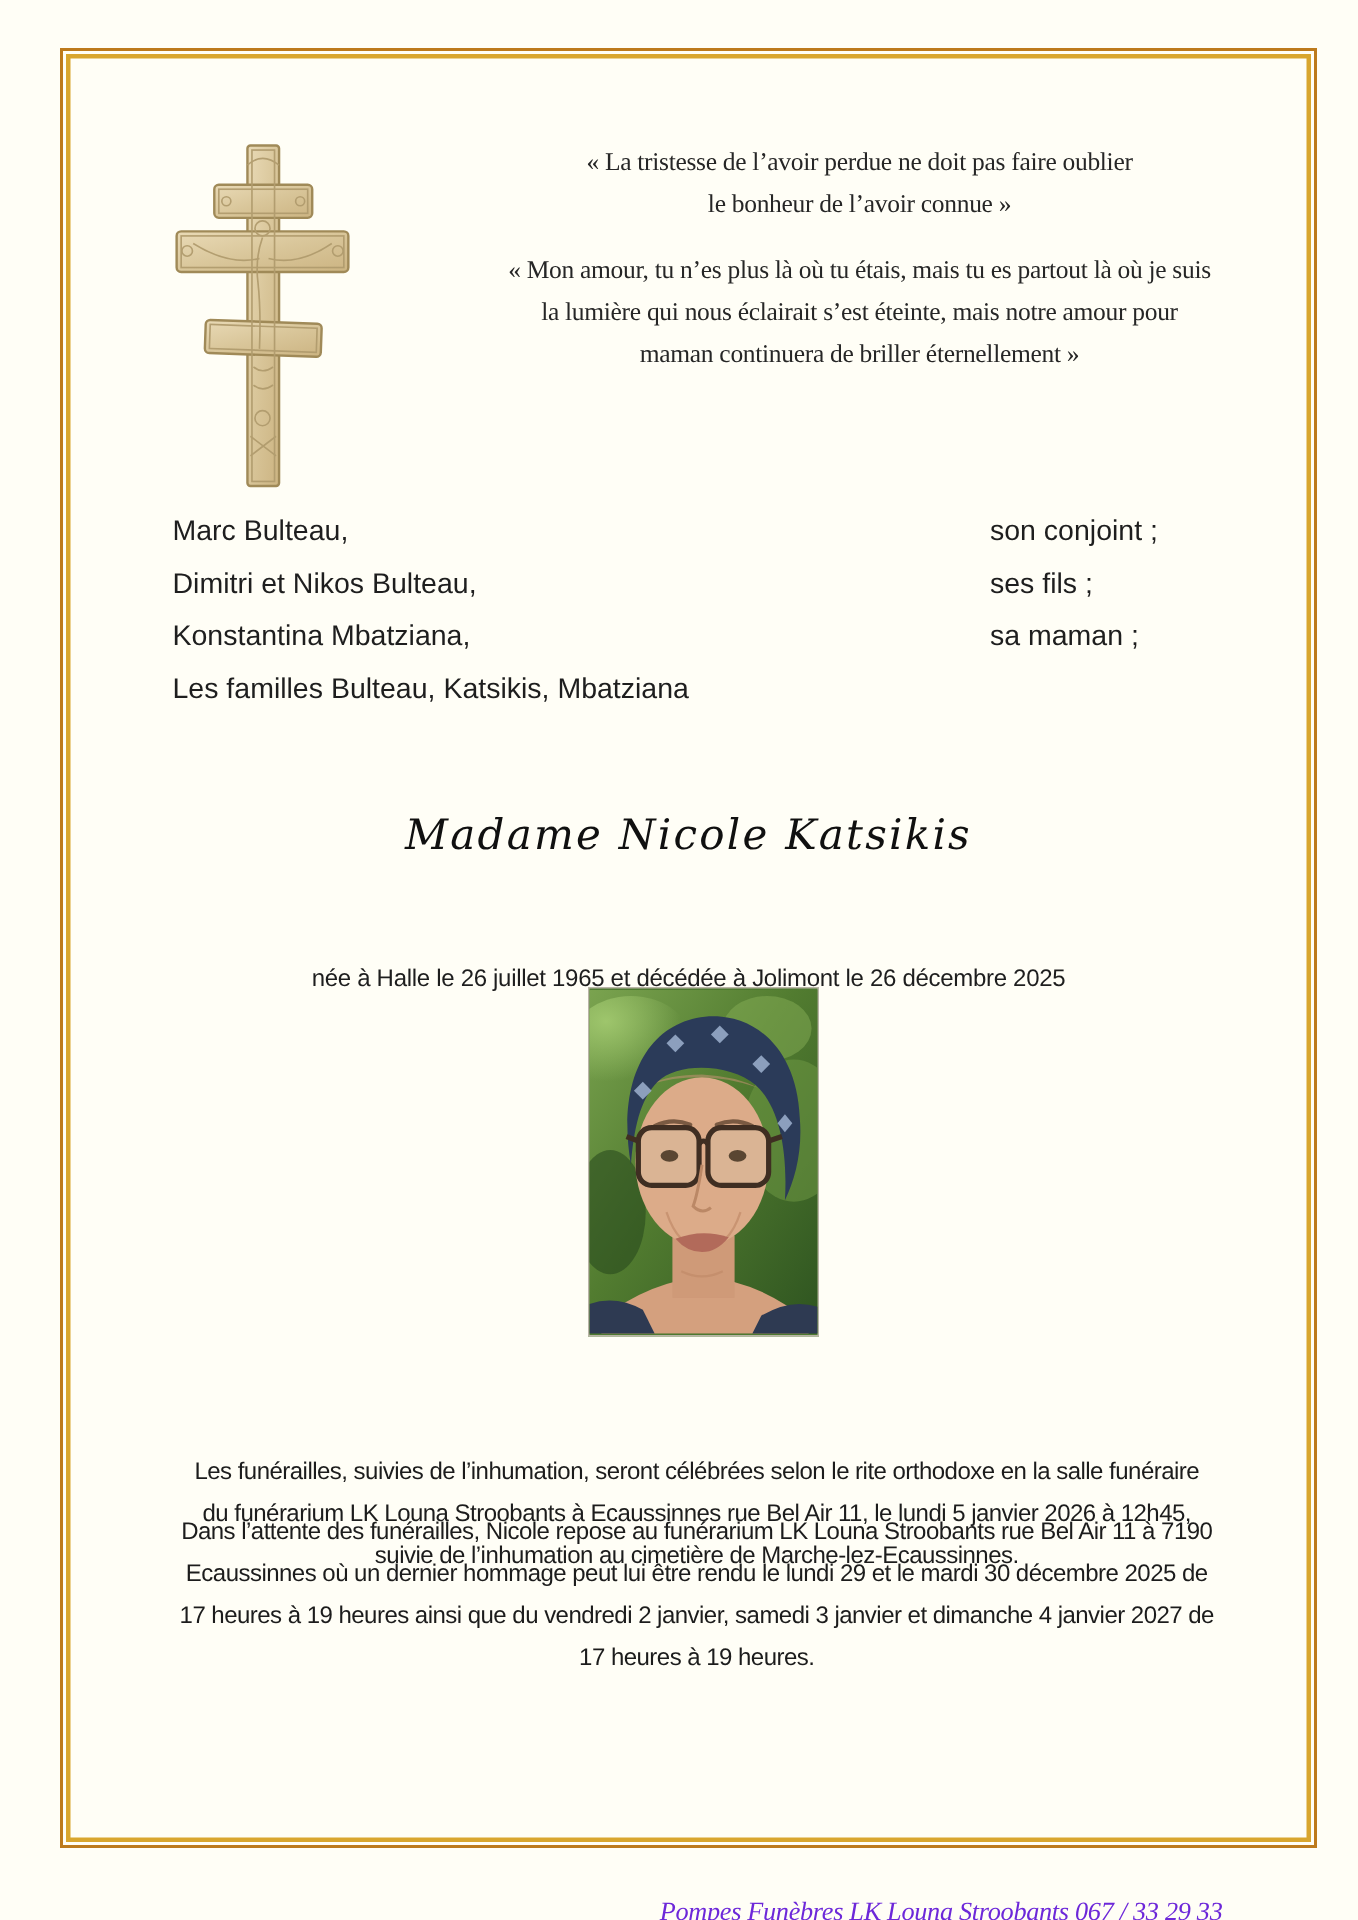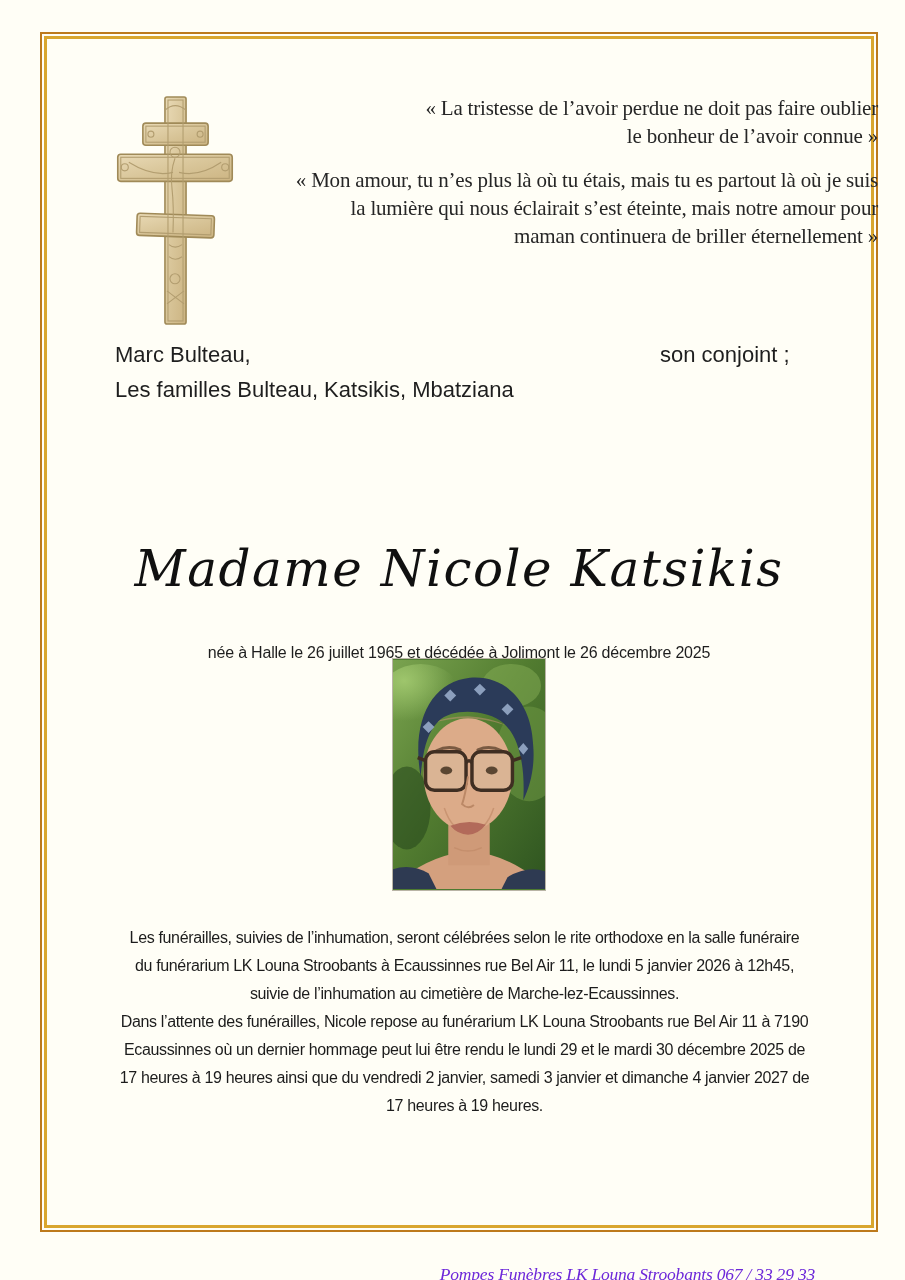--- a/index.html
+++ b/index.html
@@ -34,54 +34,54 @@
     position: absolute;
     left: 112px; top: 92px;
     width: 126px; height: 236px;
   }
 
   
   .quote {
     position: absolute;
     left: 268px;
     width: 610px;
-    text-align: right;
+    text-align: center;
     font-family: "Liberation Serif", serif;
-    font-size: 21px;
+    font-size: 17px;
     line-height: 28px;
     letter-spacing: -0.2px;
     color: #262626;
   }
   .quote-1 { top: 94px; }
   .quote-2 { top: 166px; }
 
   
   .mourners {
     position: absolute;
     left: 115px; top: 344px;
     width: 706px;
   }
   .mrow {
     display: grid;
     grid-template-columns: 545px 1fr;
     margin-bottom: 13px;
-    font-size: 22px;
+    font-size: 19px;
     line-height: 22px;
     color: #1e1e1e;
   }
 
   
   .title {
     position: absolute;
     left: 40px; top: 540px;
     width: 838px;
     text-align: center;
     font-family: "DejaVu Serif", serif;
     font-style: italic;
-    font-size: 50px;
+    font-size: 28px;
     letter-spacing: 1.5px;
     color: #101010;
   }
 
   .life-dates {
     position: absolute;
     left: 40px; top: 616px;
     width: 838px;
     text-align: center;
     font-size: 16px;
@@ -104,21 +104,21 @@
   .para {
     position: absolute;
     left: 45px;
     width: 815px;
     text-align: center;
     font-size: 16px;
     line-height: 28px;
     letter-spacing: -0.35px;
     color: #1c1c1c;
   }
-  .para-1 { top: 924px; padding-left: 24px; }
+  .para-1 { top: 968px; padding-left: 24px; }
   .para-2 { top: 1008px; margin-left: 12px; }
 
   
   .footer {
     position: absolute;
     right: 90px; top: 1264px;
     font-style: italic;
     font-size: 17.5px;
     letter-spacing: -0.2px;
     color: #6d28d9;
@@ -178,20 +178,28 @@
     <div>la lumière qui nous éclairait s’est éteinte, mais notre amour pour</div>
     <div>maman continuera de briller éternellement »</div>
   </div>
 
   <div class="mourners">
     <div class="mrow">
       <span>Marc Bulteau,</span>
       <span>son conjoint ;</span>
     </div>
     <div class="mrow">
+      <span>Dimitri et Nikos Bulteau,</span>
+      <span>ses fils ;</span>
+    </div>
+    <div class="mrow">
+      <span>Konstantina Mbatziana,</span>
+      <span>sa maman ;</span>
+    </div>
+    <div class="mrow">
       <span>Les familles Bulteau, Katsikis, Mbatziana</span>
       <span></span>
     </div>
     <div class="mrow">
       <span></span>
     </div>
   </div>
 
   <div class="title">Madame Nicole Katsikis</div>
   <div class="life-dates">née à Halle le 26 juillet 1965 et décédée à Jolimont le 26 décembre 2025</div>

